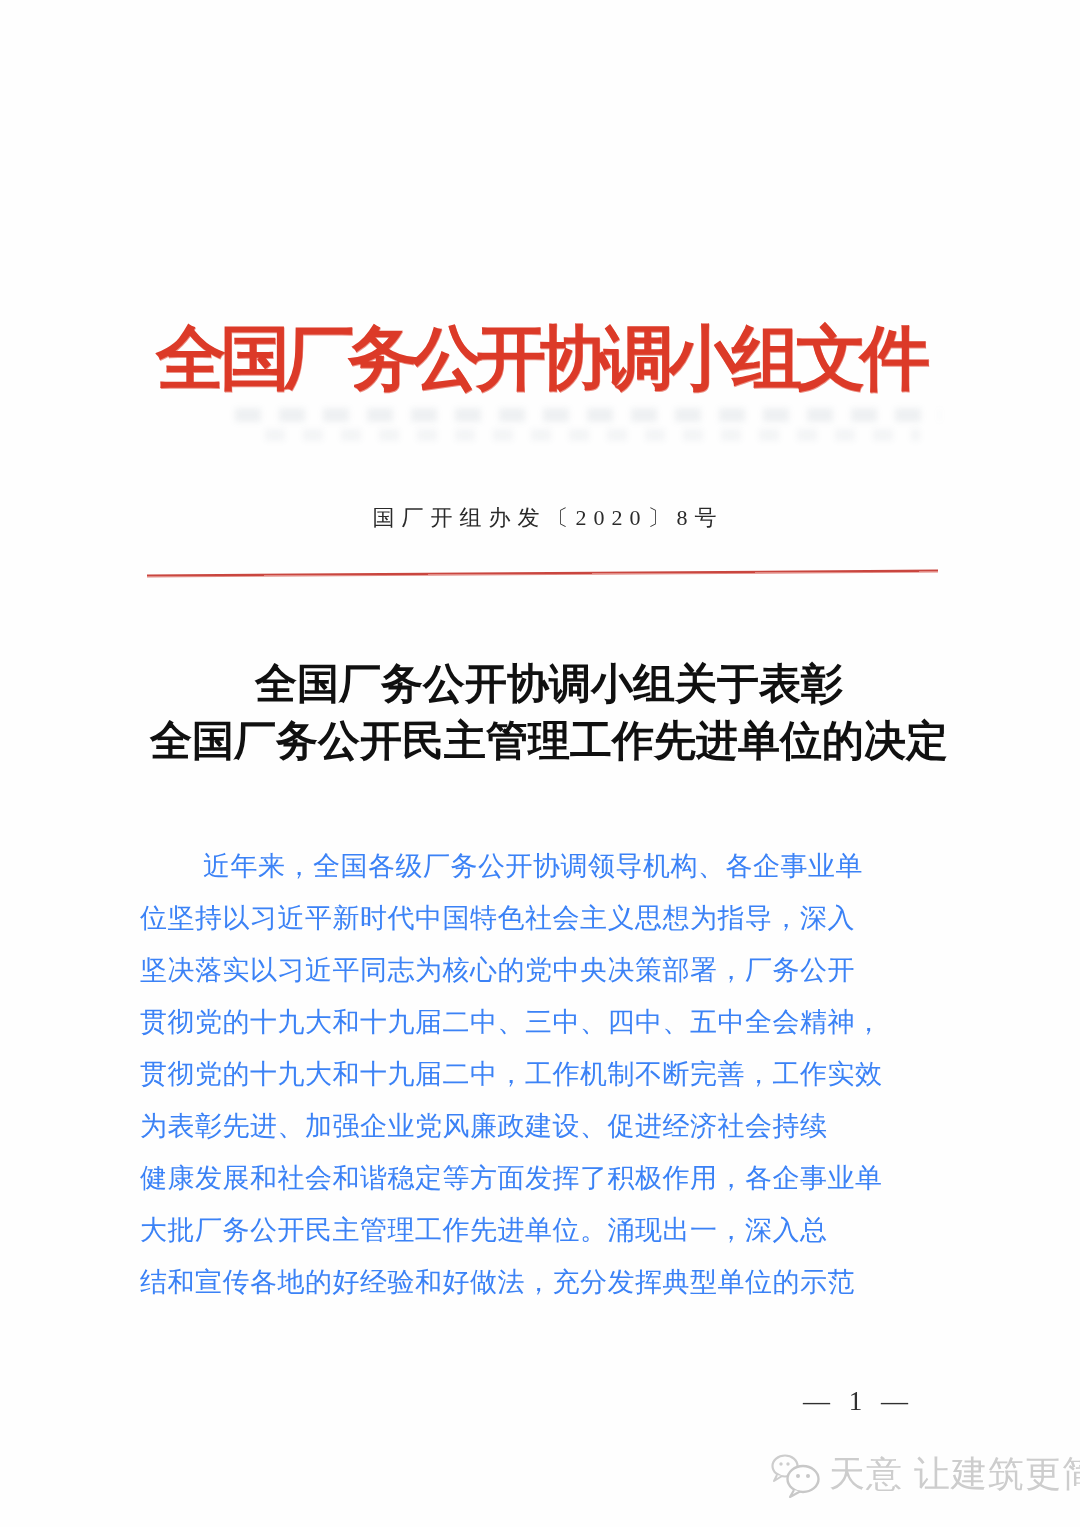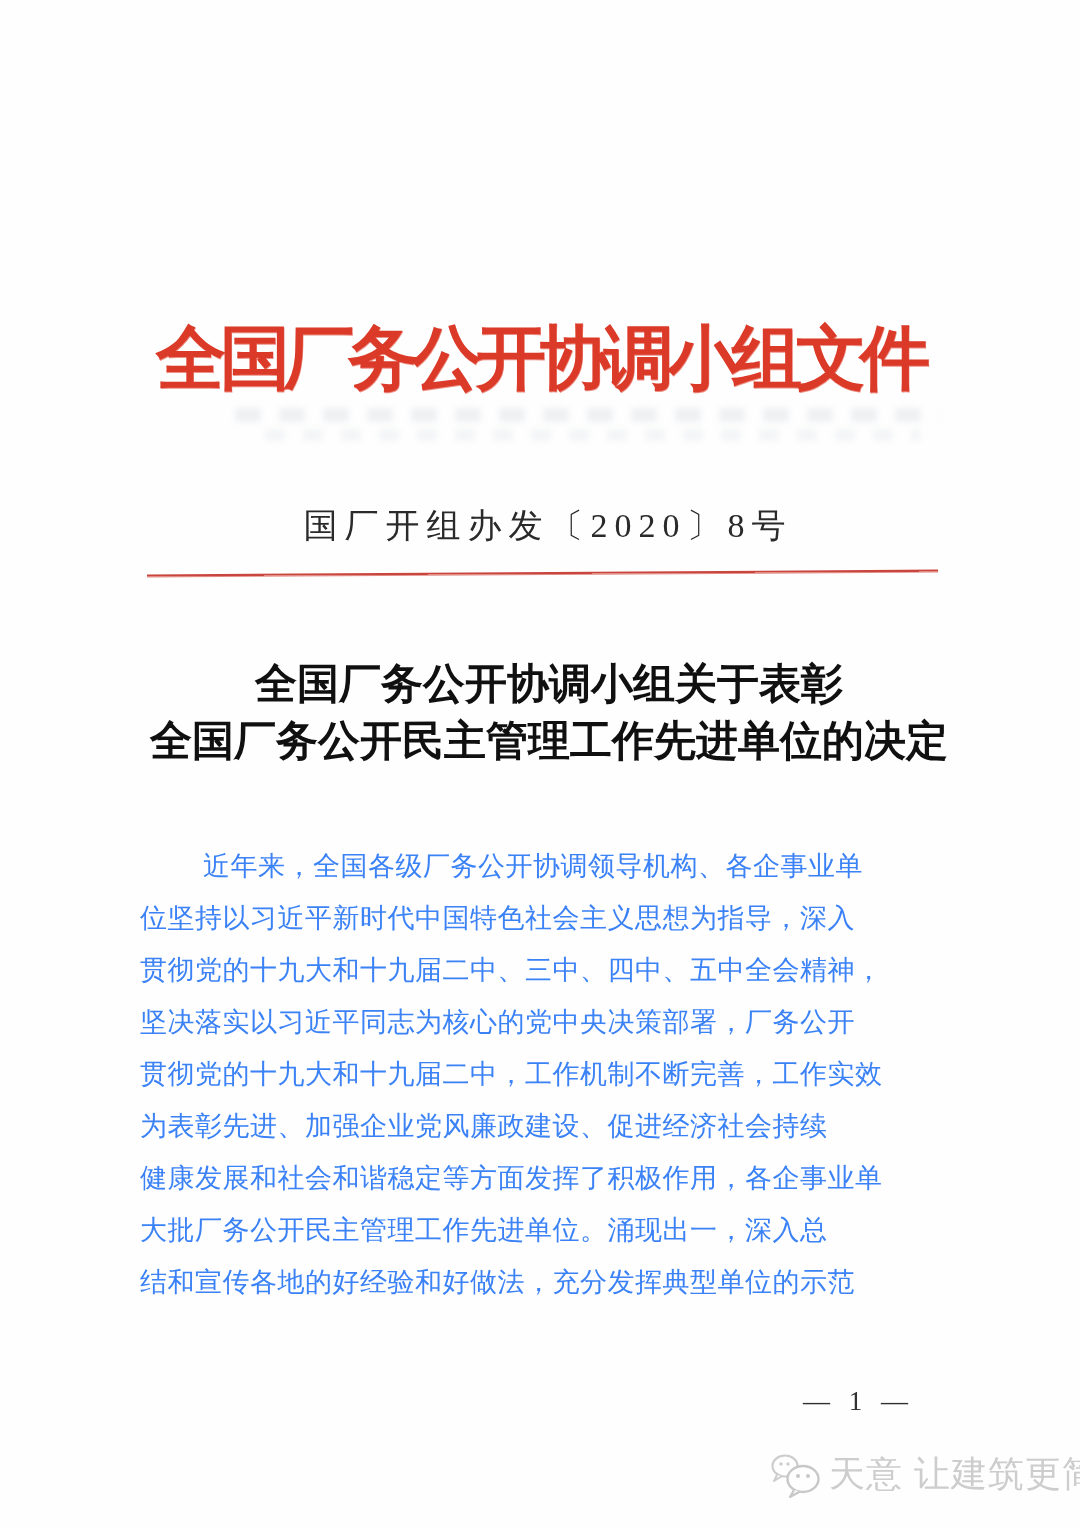--- a/index.html
+++ b/index.html
@@ -49,21 +49,21 @@
     color: #dc3a28;
     text-shadow: 0.5px 0.5px 0 rgba(220,58,40,0.55);
   }
 
   .doc-number {
     position: absolute;
     top: 503px;
     left: 0;
     width: 100%;
     text-align: center;
-    font-size: 34px;
+    font-size: 22px;
     letter-spacing: 7px;
     text-indent: 16px;
     color: #2a2a2a;
     white-space: nowrap;
   }
 
   .red-rule {
     position: absolute;
     top: 572px;
     left: 147px;
@@ -148,22 +148,22 @@
   <div class="red-rule"></div>
 
   <div class="doc-title">
     <div>全国厂务公开协调小组关于表彰</div>
     <div>全国厂务公开民主管理工作先进单位的决定</div>
   </div>
 
   <div class="body-text">
     <div class="body-line indent">近年来，全国各级厂务公开协调领导机构、各企事业单</div>
     <div class="body-line">位坚持以习近平新时代中国特色社会主义思想为指导，深入</div>
+    <div class="body-line">坚决落实以习近平同志为核心的党中央决策部署，厂务公开</div>
     <div class="body-line">贯彻党的十九大和十九届二中、三中、四中、五中全会精神，</div>
-    <div class="body-line">坚决落实以习近平同志为核心的党中央决策部署，厂务公开</div>
     <div class="body-line">贯彻党的十九大和十九届二中，工作机制不断完善，工作实效</div>
     <div class="body-line">为表彰先进、加强企业党风廉政建设、促进经济社会持续</div>
     <div class="body-line">健康发展和社会和谐稳定等方面发挥了积极作用，各企事业单</div>
     <div class="body-line">大批厂务公开民主管理工作先进单位。涌现出一，深入总</div>
     <div class="body-line">结和宣传各地的好经验和好做法，充分发挥典型单位的示范</div>
   </div>
 
   <div class="page-number">— 1 —</div>
 
   <div class="watermark">

